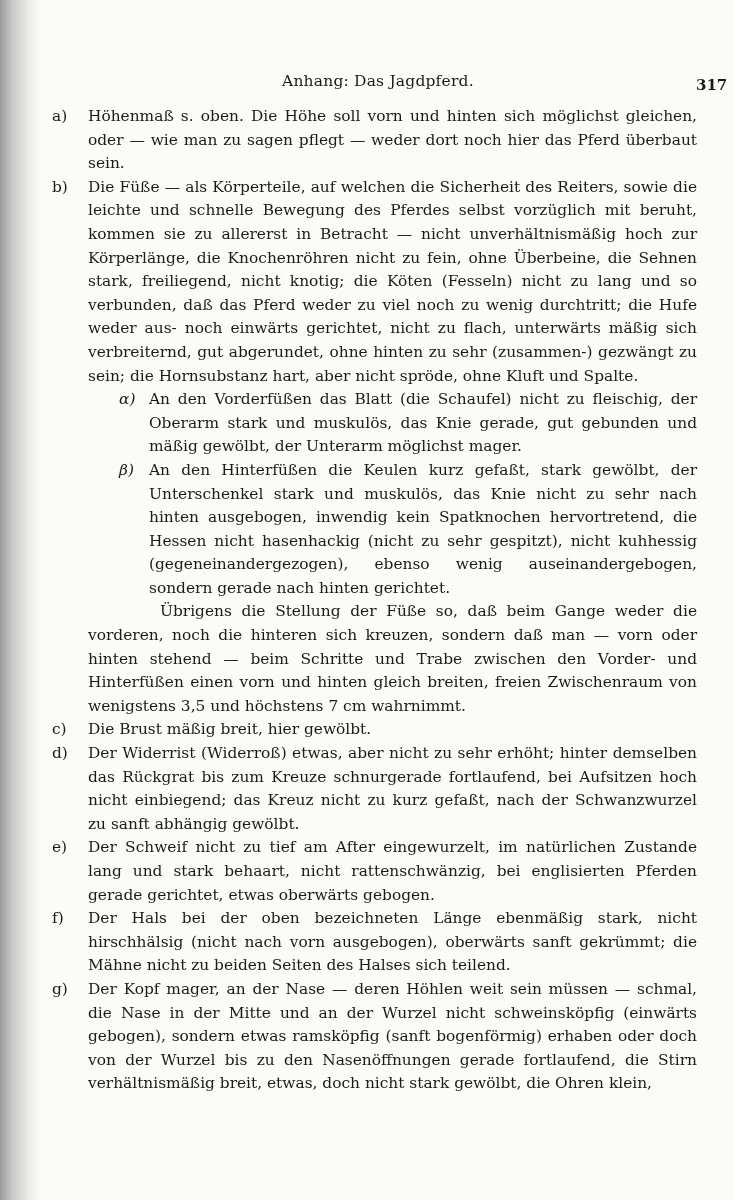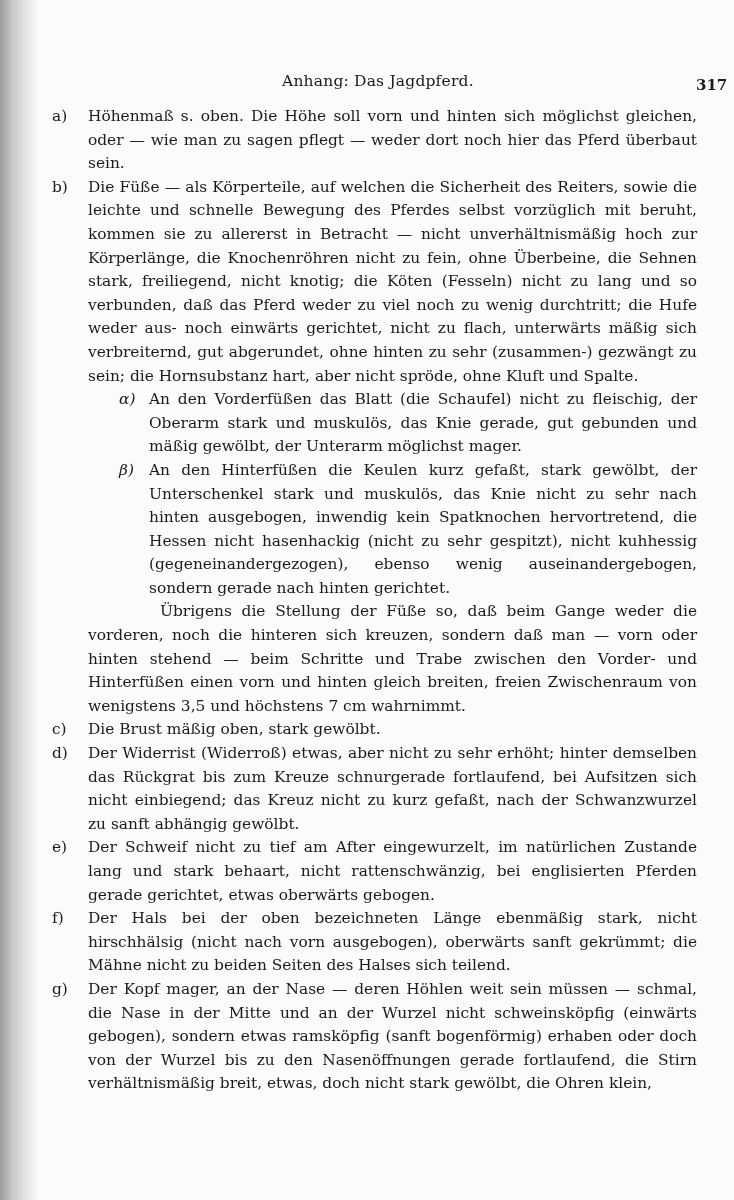--- a/index.html
+++ b/index.html
@@ -71,26 +71,26 @@
       <span class="label">β)</span>
       <span>An den Hinterfüßen die Keulen kurz gefaßt, stark gewölbt, der Unterschenkel stark und muskulös, das Knie nicht zu sehr nach hinten ausgebogen, inwendig kein Spatknochen hervortretend, die Hessen nicht hasenhackig (nicht zu sehr gespitzt), nicht kuhhessig (gegeneinandergezogen), ebenso wenig auseinandergebogen, sondern gerade nach hinten gerichtet.</span>
     </p>
 
     <p class="item outer blk">
       <span style="display:inline-block;width:72px;"></span><span>Übrigens die Stellung der Füße so, daß beim Gange weder die vorderen, noch die hinteren sich kreuzen, sondern daß man — vorn oder hinten stehend — beim Schritte und Trabe zwischen den Vorder- und Hinterfüßen einen vorn und hinten gleich breiten, freien Zwischenraum von wenigstens 3,5 und höchstens 7 cm wahrnimmt.</span>
     </p>
 
     <p class="item outer blk">
       <span class="label">c)</span>
-      <span>Die Brust mäßig oben, stark gewölbt.</span>
+      <span>Die Brust mäßig breit, hier gewölbt.</span>
     </p>
 
     <p class="item outer blk">
       <span class="label">d)</span>
-      <span>Der Widerrist (Widerroß) etwas, aber nicht zu sehr erhöht; hinter demselben das Rückgrat bis zum Kreuze schnurgerade fortlaufend, bei Aufsitzen sich nicht einbiegend; das Kreuz nicht zu kurz gefaßt, nach der Schwanzwurzel zu sanft abhängig gewölbt.</span>
+      <span>Der Widerrist (Widerroß) etwas, aber nicht zu sehr erhöht; hinter demselben das Rückgrat bis zum Kreuze schnurgerade fortlaufend, bei Aufsitzen hoch nicht einbiegend; das Kreuz nicht zu kurz gefaßt, nach der Schwanzwurzel zu sanft abhängig gewölbt.</span>
     </p>
 
     <p class="item outer blk">
       <span class="label">e)</span>
       <span>Der Schweif nicht zu tief am After eingewurzelt, im natürlichen Zustande lang und stark behaart, nicht rattenschwänzig, bei englisierten Pferden gerade gerichtet, etwas oberwärts gebogen.</span>
     </p>
 
     <p class="item outer blk">
       <span class="label">f)</span>
       <span>Der Hals bei der oben bezeichneten Länge ebenmäßig stark, nicht hirschhälsig (nicht nach vorn ausgebogen), oberwärts sanft gekrümmt; die Mähne nicht zu beiden Seiten des Halses sich teilend.</span>

